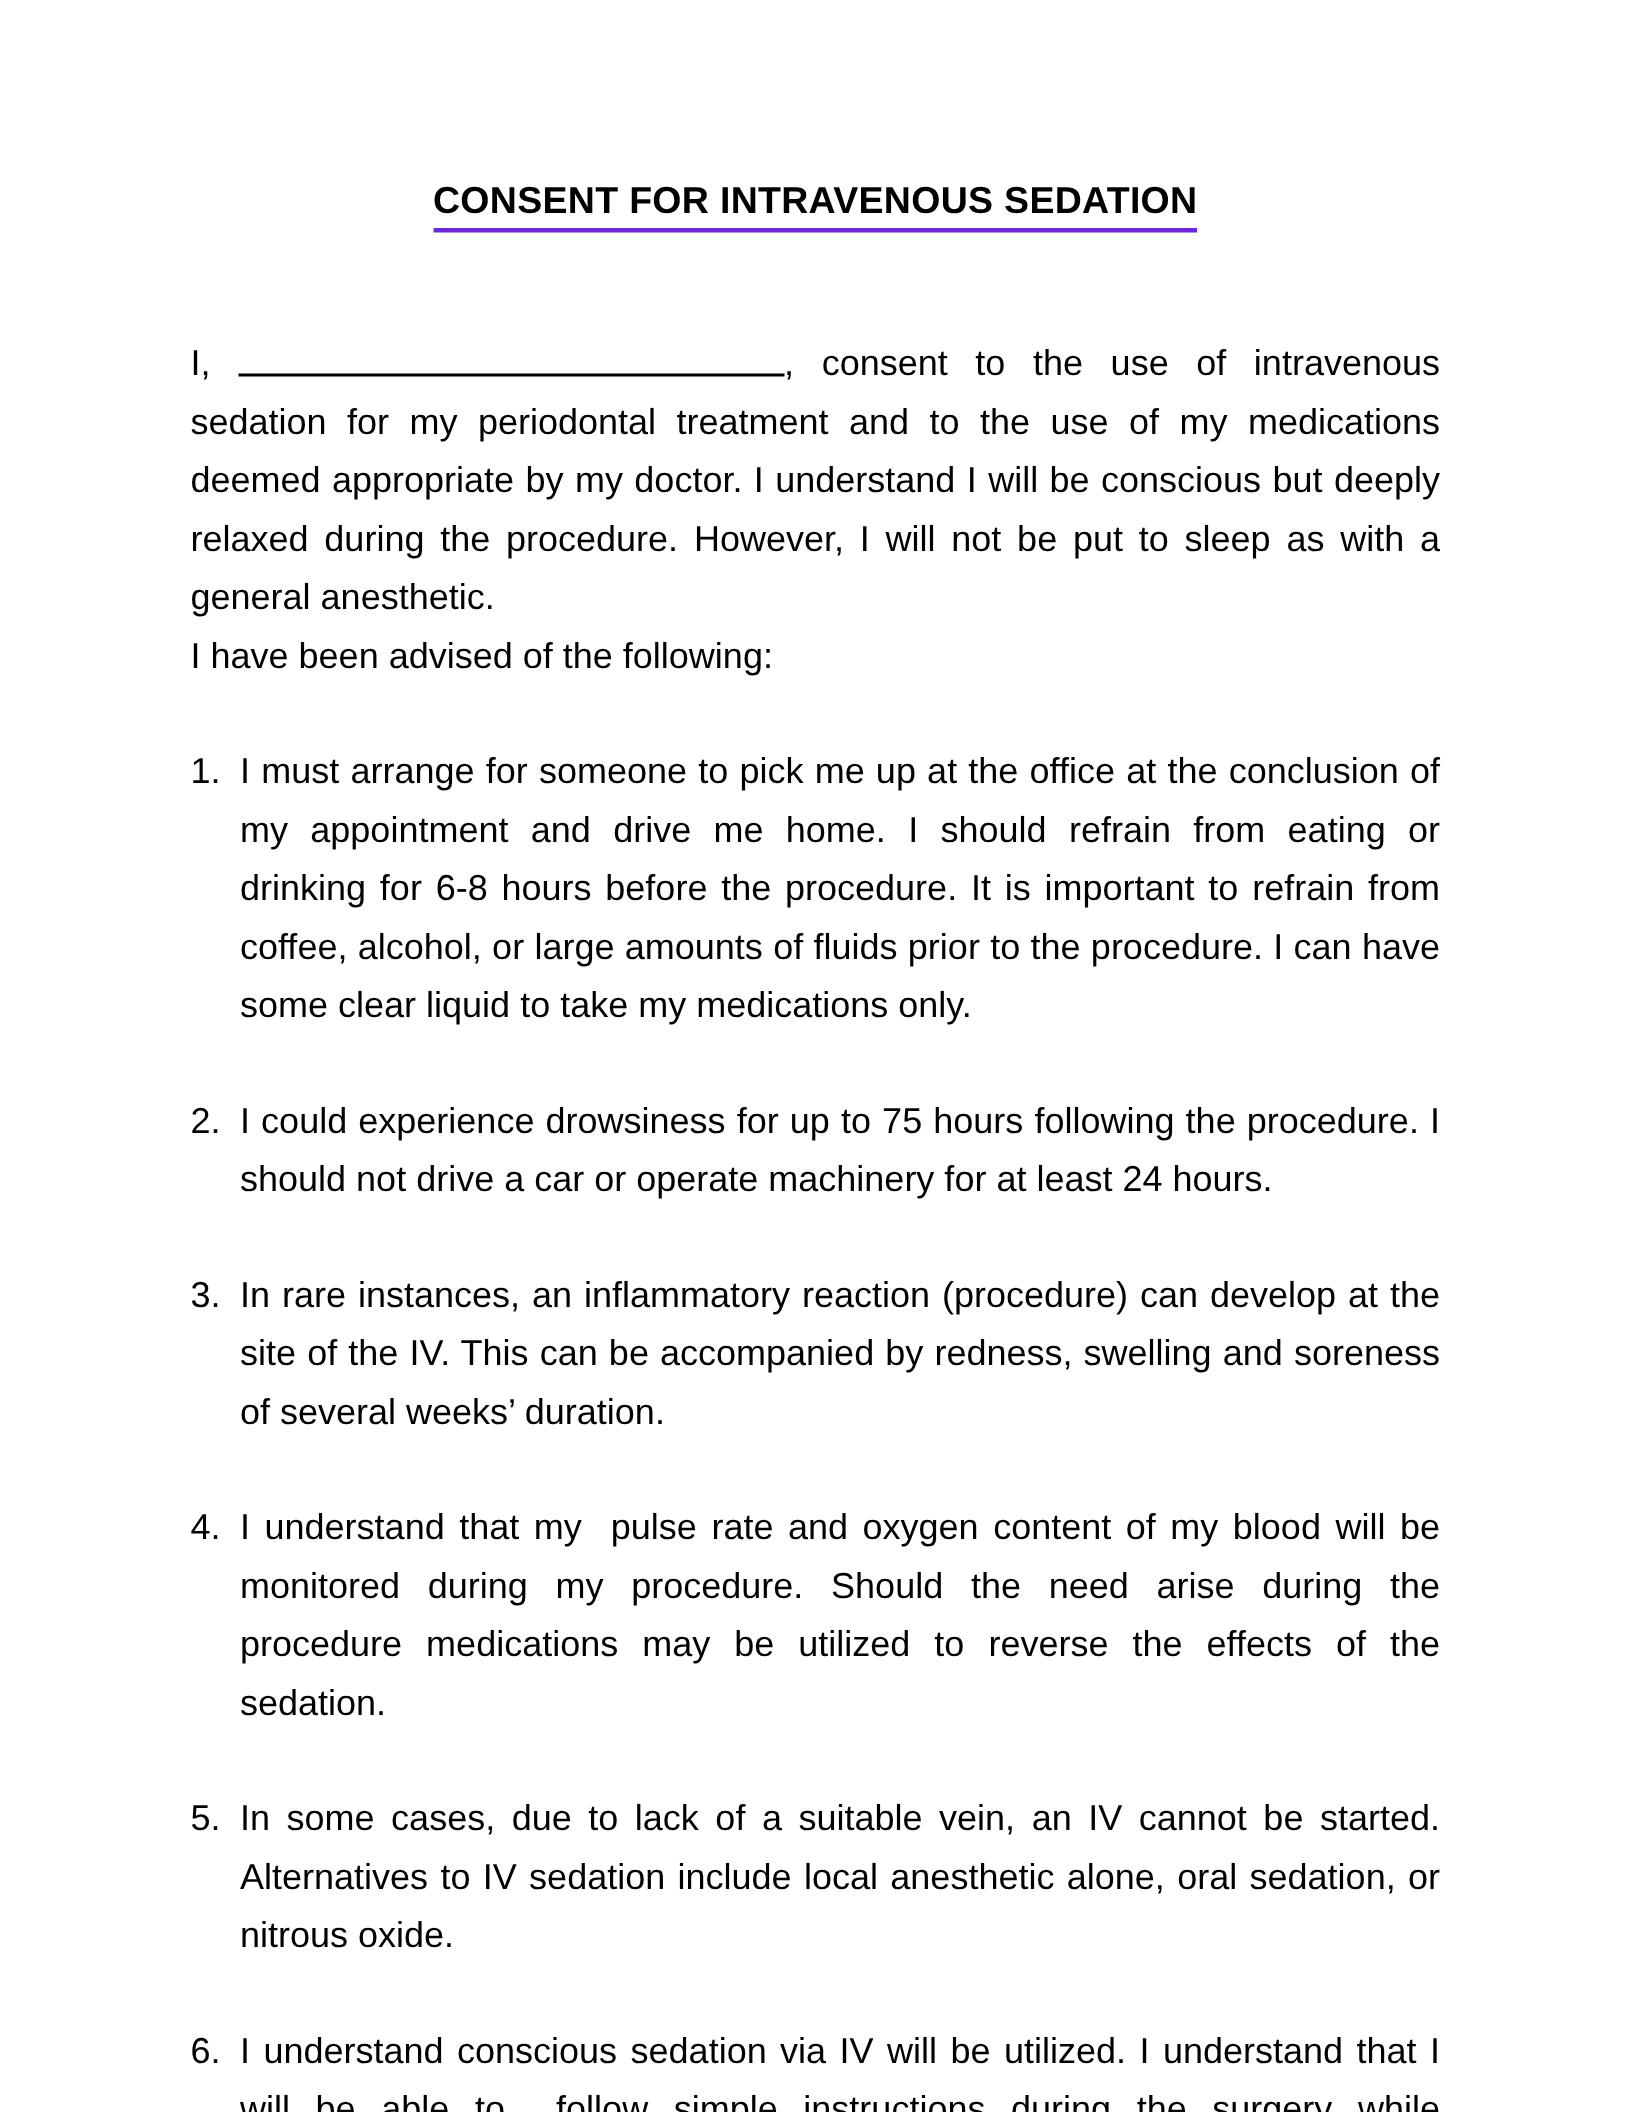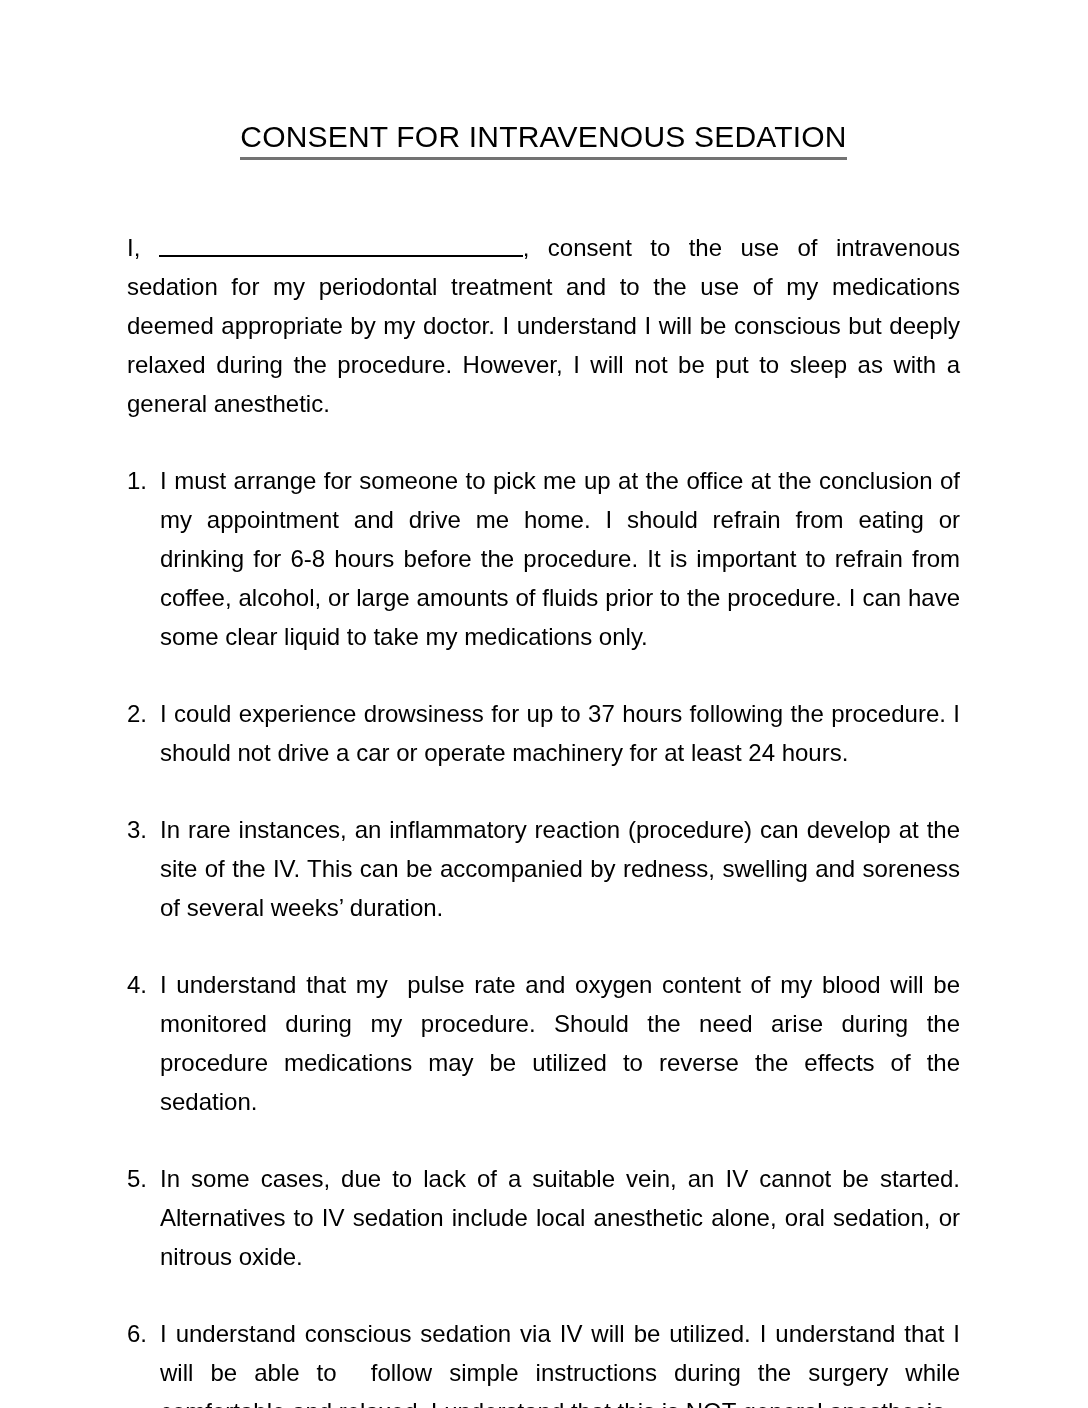--- a/index.html
+++ b/index.html
@@ -18,24 +18,24 @@
     box-sizing: border-box;
     padding: 120px 128px 0 127px;
     overflow: hidden;
   }
   .title-wrap {
     text-align: center;
     margin: 0 0 68px 0;
   }
   .doc-title {
     display: inline-block;
-    font-size: 30px;
-    font-weight: normal;
+    font-size: 25px;
+    font-weight: bold;
     letter-spacing: 0.2px;
-    border-bottom: 3px solid #737373;
+    border-bottom: 3px solid #6d28d9;
     padding-bottom: 3px;
     white-space: nowrap;
   }
   .body-text {
     font-size: 24px;
     line-height: 39px;
   }
   p.intro {
     margin: 0;
     text-align: justify;
@@ -75,31 +75,32 @@
 <div class="page">
 
   <div class="title-wrap">
     <span class="doc-title">CONSENT FOR INTRAVENOUS SEDATION</span>
   </div>
 
   <div class="body-text">
 
     <p class="intro"><span>I, </span><span class="blank-line"></span><span>, consent to the use of intravenous sedation for my periodontal treatment and to the use of my medications deemed appropriate by my doctor. I understand I will be conscious but deeply relaxed during the procedure. However, I will not be put to sleep as with a general anesthetic.</span></p>
 
+    <p class="advisory">I have been advised of the following:</p>
 
     <div class="consent-list">
 
       <div class="list-item">
         <span class="item-number">1.</span>
         <div class="item-text">I must arrange for someone to pick me up at the office at the conclusion of my appointment and drive me home. I should refrain from eating or drinking for 6-8 hours before the procedure. It is important to refrain from coffee, alcohol, or large amounts of fluids prior to the procedure. I can have some clear liquid to take my medications only.</div>
       </div>
 
       <div class="list-item">
         <span class="item-number">2.</span>
-        <div class="item-text">I could experience drowsiness for up to 37 hours following the procedure. I should not drive a car or operate machinery for at least 24 hours.</div>
+        <div class="item-text">I could experience drowsiness for up to 75 hours following the procedure. I should not drive a car or operate machinery for at least 24 hours.</div>
       </div>
 
       <div class="list-item">
         <span class="item-number">3.</span>
         <div class="item-text">In rare instances, an inflammatory reaction (procedure) can develop at the site of the IV. This can be accompanied by redness, swelling and soreness of several weeks’ duration.</div>
       </div>
 
       <div class="list-item">
         <span class="item-number">4.</span>
         <div class="item-text">I understand that my&nbsp; pulse rate and oxygen content of my blood will be monitored during my procedure. Should the need arise during the procedure medications may be utilized to reverse the effects of the sedation.</div>

